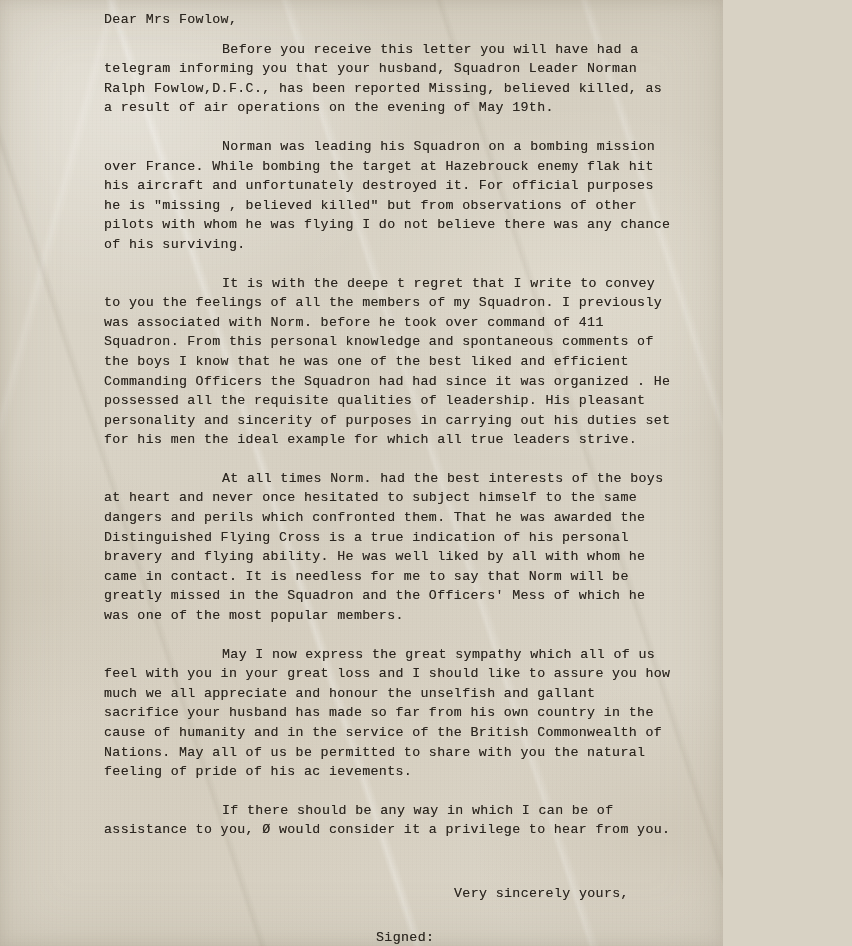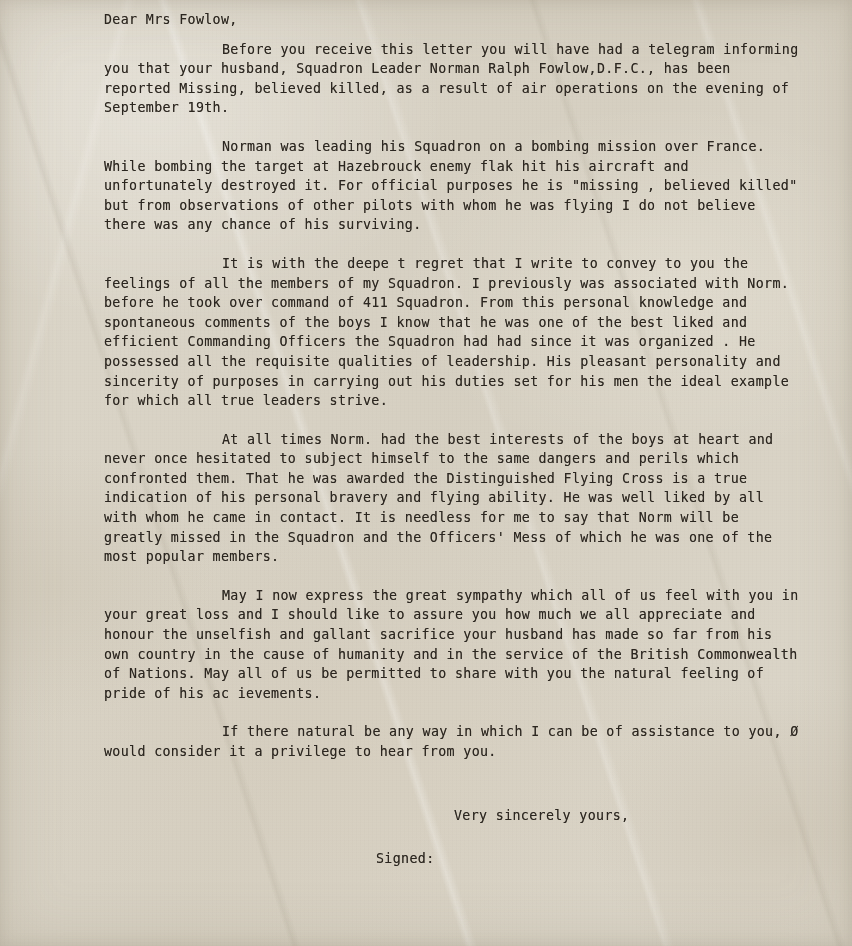--- a/index.html
+++ b/index.html
@@ -9,33 +9,34 @@
   body {
     width: 852px;
     height: 946px;
     overflow: hidden;
     background: #d8d2c4;
     font-family: "DejaVu Sans Mono", "Liberation Mono", monospace;
   }
 
   .page {
     position: relative;
-    width: 852px;
+    width: 723px;
     height: 946px;
     box-sizing: border-box;
     
     background-color: #d9d3c5;
     background-image:
       radial-gradient(ellipse 420px 300px at 18% 12%, rgba(255,255,255,0.28), rgba(255,255,255,0) 70%),
       radial-gradient(ellipse 380px 260px at 78% 30%, rgba(255,252,242,0.22), rgba(255,255,255,0) 70%),
       radial-gradient(ellipse 500px 340px at 40% 78%, rgba(214,205,188,0.40), rgba(255,255,255,0) 72%),
       radial-gradient(ellipse 260px 200px at 92% 88%, rgba(198,188,170,0.45), rgba(255,255,255,0) 75%),
       radial-gradient(ellipse 220px 180px at 6% 62%, rgba(200,191,173,0.38), rgba(255,255,255,0) 75%),
       linear-gradient(118deg, rgba(255,255,255,0.10) 0%, rgba(160,150,132,0.06) 50%, rgba(255,255,255,0.08) 100%);
     overflow: hidden;
+    font-family: Liberation Mono, monospace;
   }
 
   
   .creases {
     position: absolute;
     inset: 0;
     pointer-events: none;
     background-image:
       linear-gradient(72deg, rgba(255,255,255,0) 40.0%, rgba(255,255,255,0.30) 40.5%, rgba(255,255,255,0) 41.2%),
       linear-gradient(72deg, rgba(255,255,255,0) 57.0%, rgba(255,255,255,0.24) 57.4%, rgba(255,255,255,0) 58.2%),
@@ -113,26 +114,26 @@
 </style>
 </head>
 <body>
 
 <div class="page">
 
   <div class="letter">
 
     <p class="salutation">Dear Mrs Fowlow,</p>
 
-    <p class="para">Before you receive this letter you will have had a telegram informing you that your husband, Squadron Leader Norman Ralph Fowlow,D.F.C., has been reported Missing, believed killed, as a result of air operations on the evening of September 19th.</p>
+    <p class="para">Before you receive this letter you will have had a telegram informing you that your husband, Squadron Leader Norman Ralph Fowlow,D.F.C., has been reported Missing, believed killed, as a result of air operations on the evening of May 19th.</p>
     <p class="para">Norman was leading his Squadron on a bombing mission over France. While bombing the target at Hazebrouck enemy flak hit his aircraft and unfortunately destroyed it. For official purposes he is "missing , believed killed" but from observations of other pilots with whom he was flying I do not believe there was any chance of his surviving.</p>
     <p class="para">It is with the deepe t regret that I write to convey to you the feelings of all the members of my Squadron. I previously was associated with Norm. before he took over command of 411 Squadron. From this personal knowledge and spontaneous comments of the boys I know that he was one of the best liked and efficient Commanding Officers the Squadron had had since it was organized . He possessed all the requisite qualities of leadership. His pleasant personality and sincerity of purposes in carrying out his duties set for his men the ideal example for which all true leaders strive.</p>
     <p class="para">At all times Norm. had the best interests of the boys at heart and never once hesitated to subject himself to the same dangers and perils which confronted them. That he was awarded the Distinguished Flying Cross is a true indication of his personal bravery and flying ability. He was well liked by all with whom he came in contact. It is needless for me to say that Norm will be greatly missed in the Squadron and the Officers' Mess of which he was one of the most popular members.</p>
     <p class="para">May I now express the great sympathy which all of us feel with you in your great loss and I should like to assure you how much we all appreciate and honour the unselfish and gallant sacrifice your husband has made so far from his own country in the cause of humanity and in the service of the British Commonwealth of Nations. May all of us be permitted to share with you the natural feeling of pride of his ac ievements.</p>
-    <p class="para">If there natural be any way in which I can be of assistance to you, Ø would consider it a privilege to hear from you.</p>
+    <p class="para">If there should be any way in which I can be of assistance to you, Ø would consider it a privilege to hear from you.</p>
 
     <p class="closing">Very sincerely yours,</p>
 
     <div class="signature-block">
       <div class="sig-label">Signed:</div>
       <div class="sig-lines">
         
         
       </div>
     </div>

